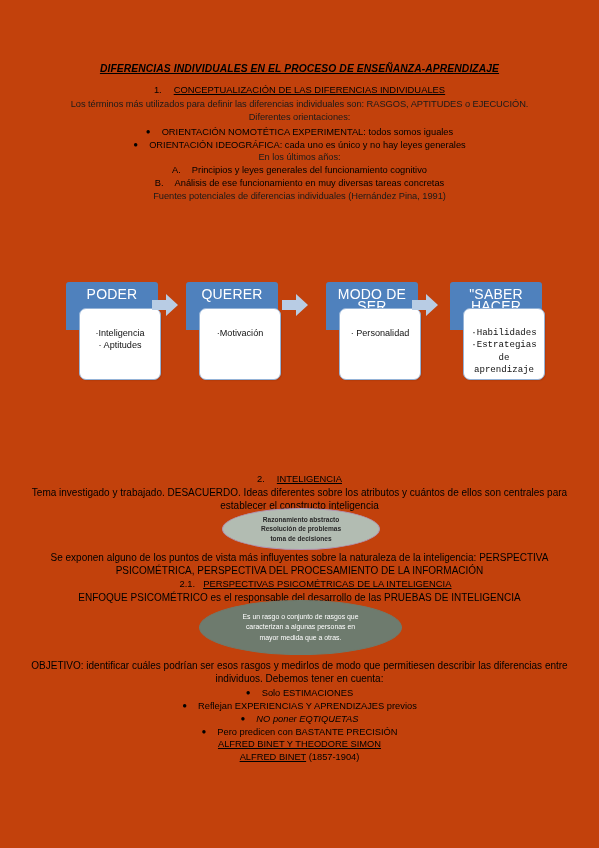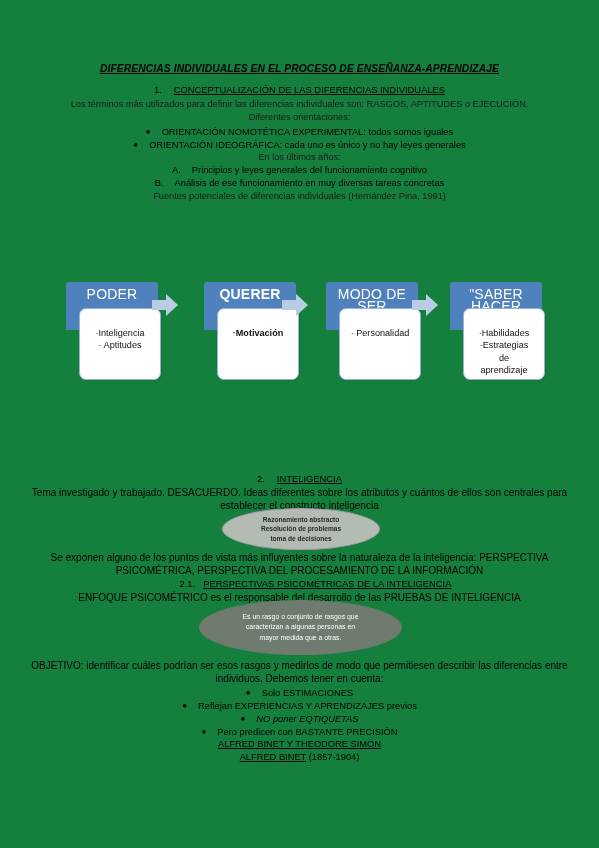--- a/index.html
+++ b/index.html
@@ -12,21 +12,21 @@
     height: 848px;
     position: relative;
     font-family: "Liberation Sans", sans-serif;
     color: #000000;
     overflow: hidden;
   }
 
   .page {
     position: absolute;
     inset: 0;
-    background: #15803d;
+    background: #c2410c;
   }
 
   
   .txt {
     position: absolute;
     text-align: center;
     line-height: 13.2px;
     font-size: 9.3px;
     color: #1a1a1a;
     letter-spacing: -0.05px;
@@ -215,21 +215,21 @@
         <span class="li">·Inteligencia</span>
         <span class="li">· Aptitudes</span>
       </div>
     </div>
     <div class="flow-arrow" style="left:152px;">
       <svg width="26" height="22" viewBox="0 0 26 22">
         <path d="M0 6 L14 6 L14 0 L26 11 L14 22 L14 16 L0 16 Z" fill="#B8CCE4"></path>
       </svg>
     </div>
 
-    <div class="flow-stage" style="left:204px;font-weight:bold;">
+    <div class="flow-stage" style="left:186px;">
       <div class="stage-header">QUERER</div>
       <div class="stage-body">
         <span class="li">·Motivación</span>
       </div>
     </div>
     <div class="flow-arrow" style="left:282px;">
       <svg width="26" height="22" viewBox="0 0 26 22">
         <path d="M0 6 L14 6 L14 0 L26 11 L14 22 L14 16 L0 16 Z" fill="#B8CCE4"></path>
       </svg>
     </div>
@@ -241,21 +241,21 @@
       </div>
     </div>
     <div class="flow-arrow" style="left:412px;">
       <svg width="26" height="22" viewBox="0 0 26 22">
         <path d="M0 6 L14 6 L14 0 L26 11 L14 22 L14 16 L0 16 Z" fill="#B8CCE4"></path>
       </svg>
     </div>
 
     <div class="flow-stage" style="left:450px;">
       <div class="stage-header">"SABER HACER</div>
-      <div class="stage-body wrapped" style="">
+      <div class="stage-body wrapped" style="font-family:Liberation Mono, monospace;">
         <span class="li">·Habilidades</span>
         <span class="li">·Estrategias</span>
         <span class="li">de</span>
         <span class="li">aprendizaje</span>
       </div>
     </div>
   </div>
 
   <div class="sec-head" style="top:473px;">
     <span class="num">2.</span><span class="lbl">INTELIGENCIA</span>

